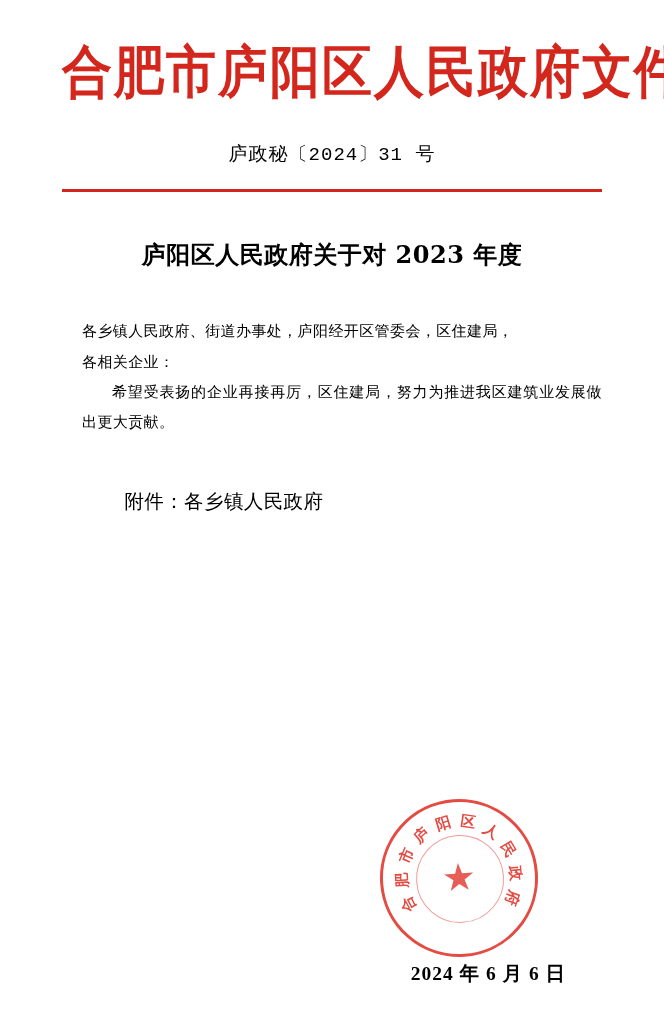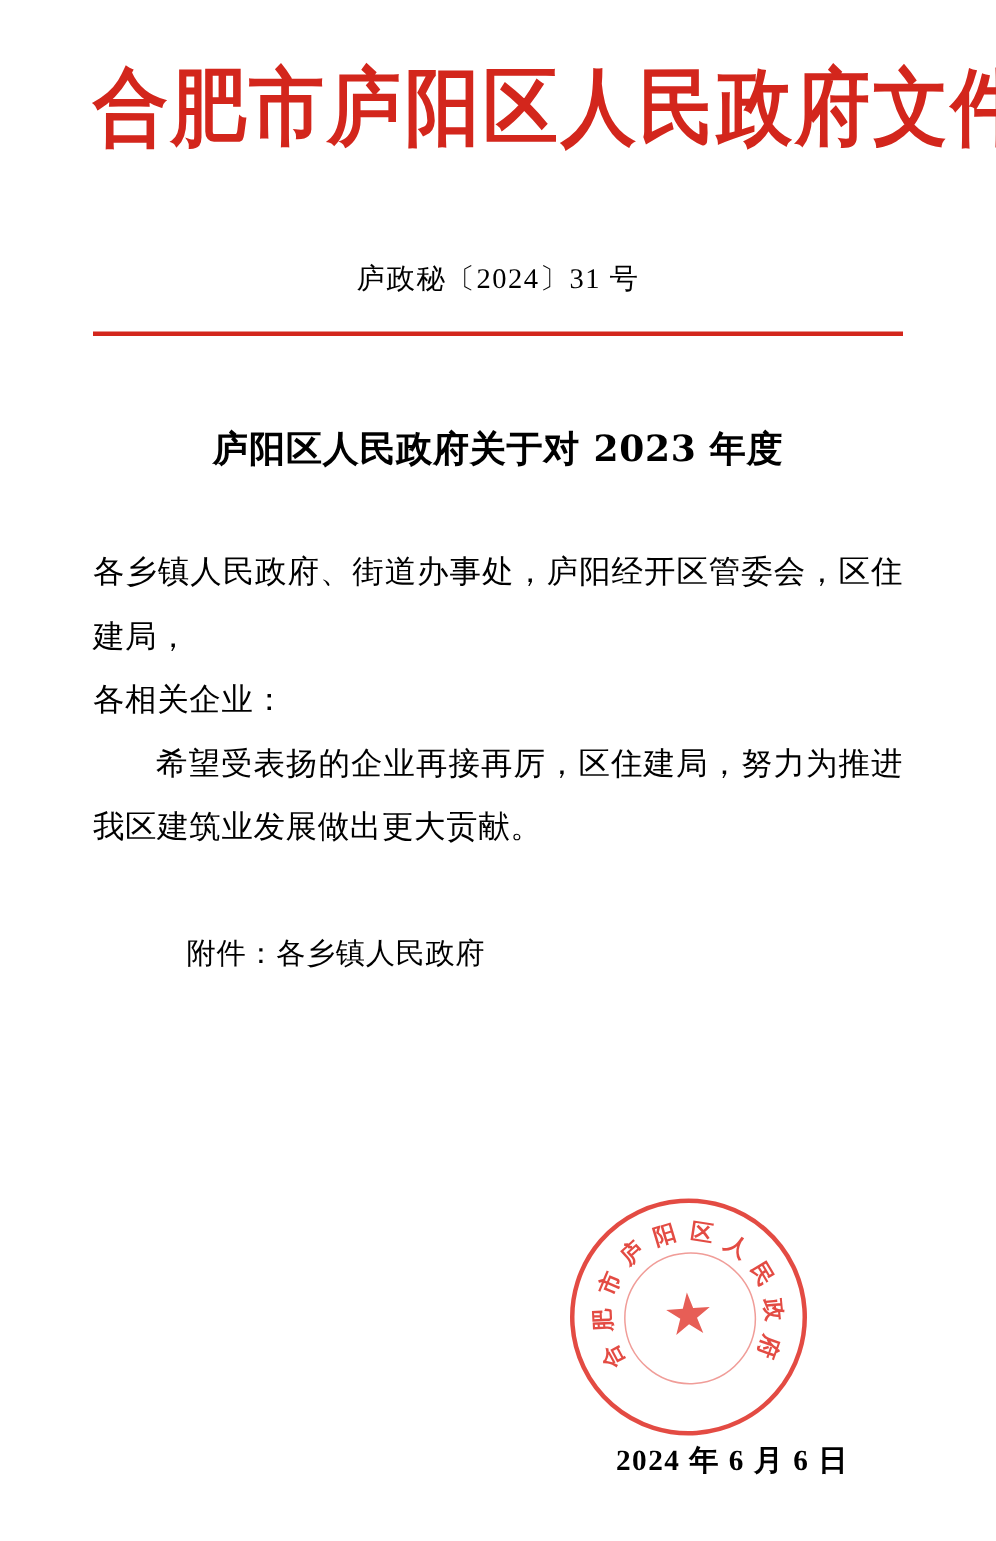--- a/index.html
+++ b/index.html
@@ -39,54 +39,56 @@
     white-space: nowrap;
     transform: scaleY(1.12);
     transform-origin: center top;
   }
 
   
   .doc-number {
     text-align: center;
     font-size: 19px;
     letter-spacing: 1px;
-    margin-top: 72px;
+    margin-top: 40px;
+    font-family: Liberation Mono, monospace;
   }
 
   
   .red-rule {
     margin-top: 22px;
     height: 2.5px;
     background: #d3261c;
     width: 100%;
   }
 
   
   .doc-title {
     text-align: center;
     font-family: "DejaVu Serif", "Liberation Serif", serif;
     font-weight: bold;
     font-size: 24px;
     line-height: 1.62;
-    margin-top: 56px;
+    margin-top: 44px;
     letter-spacing: 0.5px;
   }
   .doc-title .line {
     display: block;
     white-space: nowrap;
   }
 
   
   .body-text {
     margin-top: 42px;
-    font-size: 21px;
+    font-size: 15px;
     line-height: 2.02;
     letter-spacing: 0.4px;
     text-align: justify;
     text-justify: inter-ideograph;
+    margin-left: 20px;
   }
   .body-text p {
     margin: 0;
   }
   .p-indent {
     text-indent: 2em;
   }
 
   
   .attachment {

